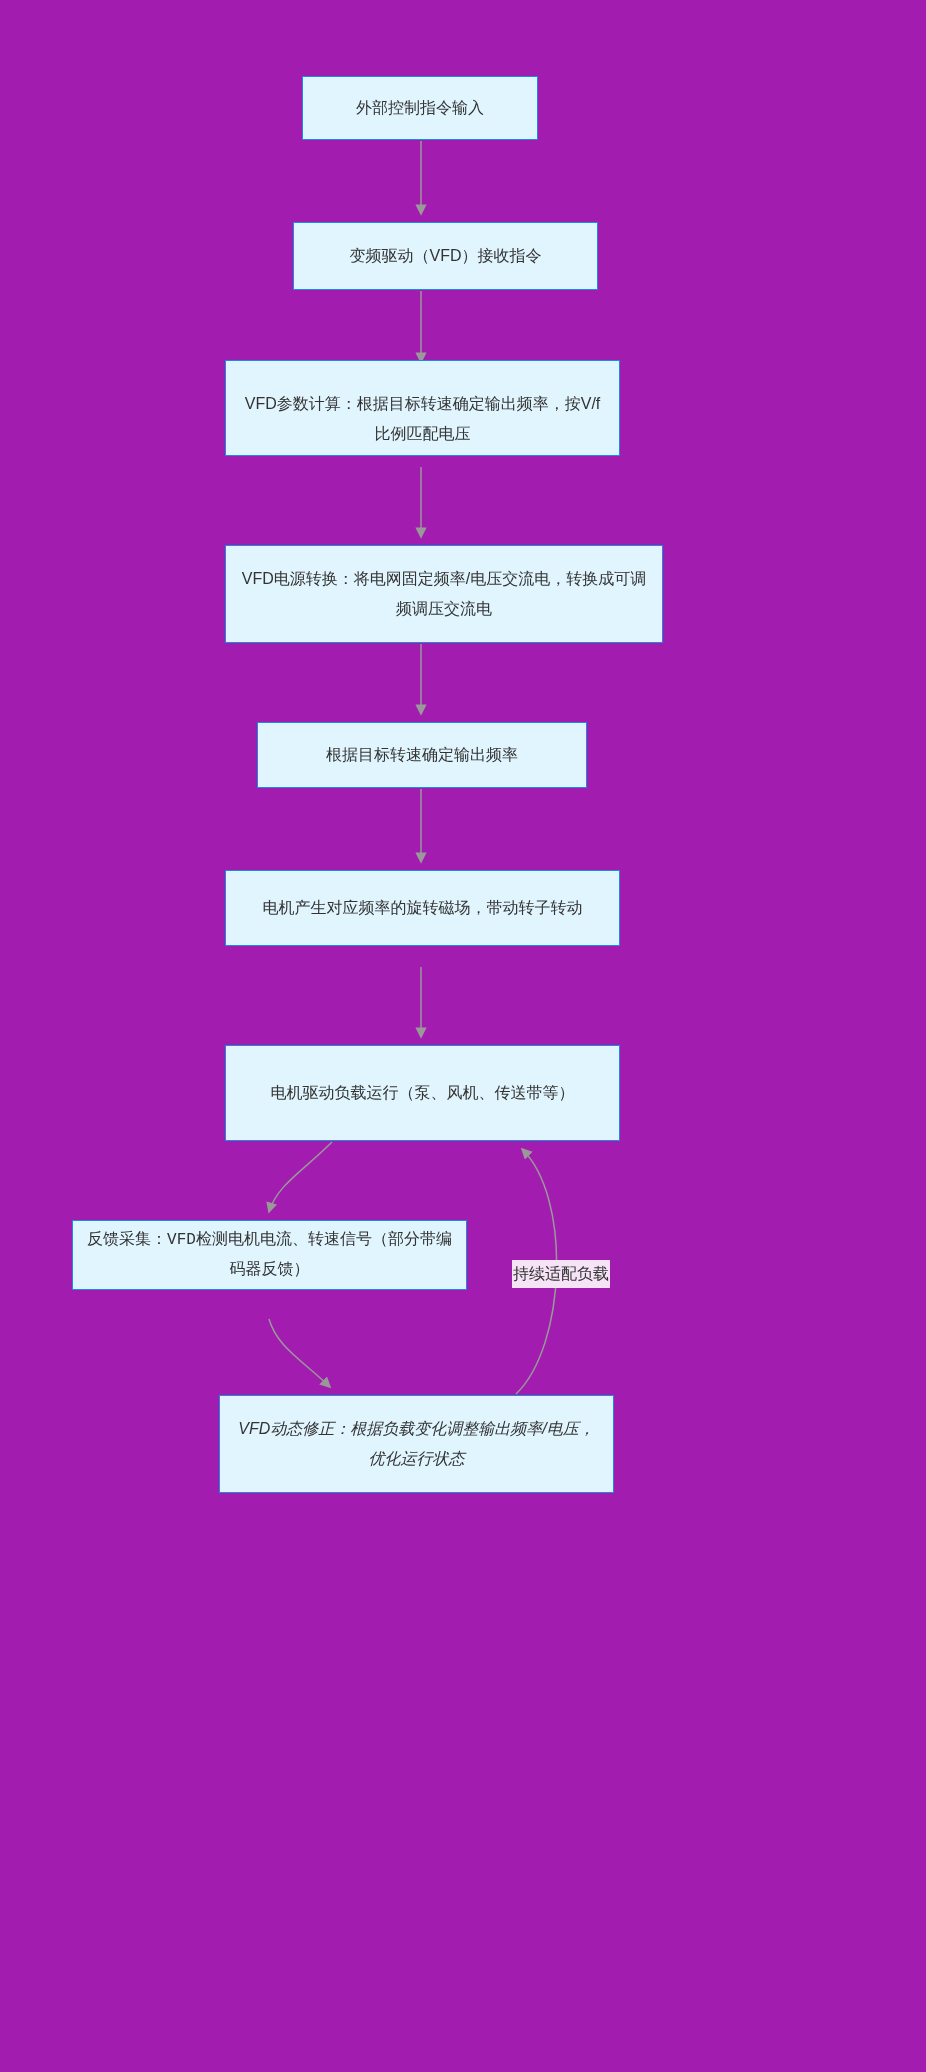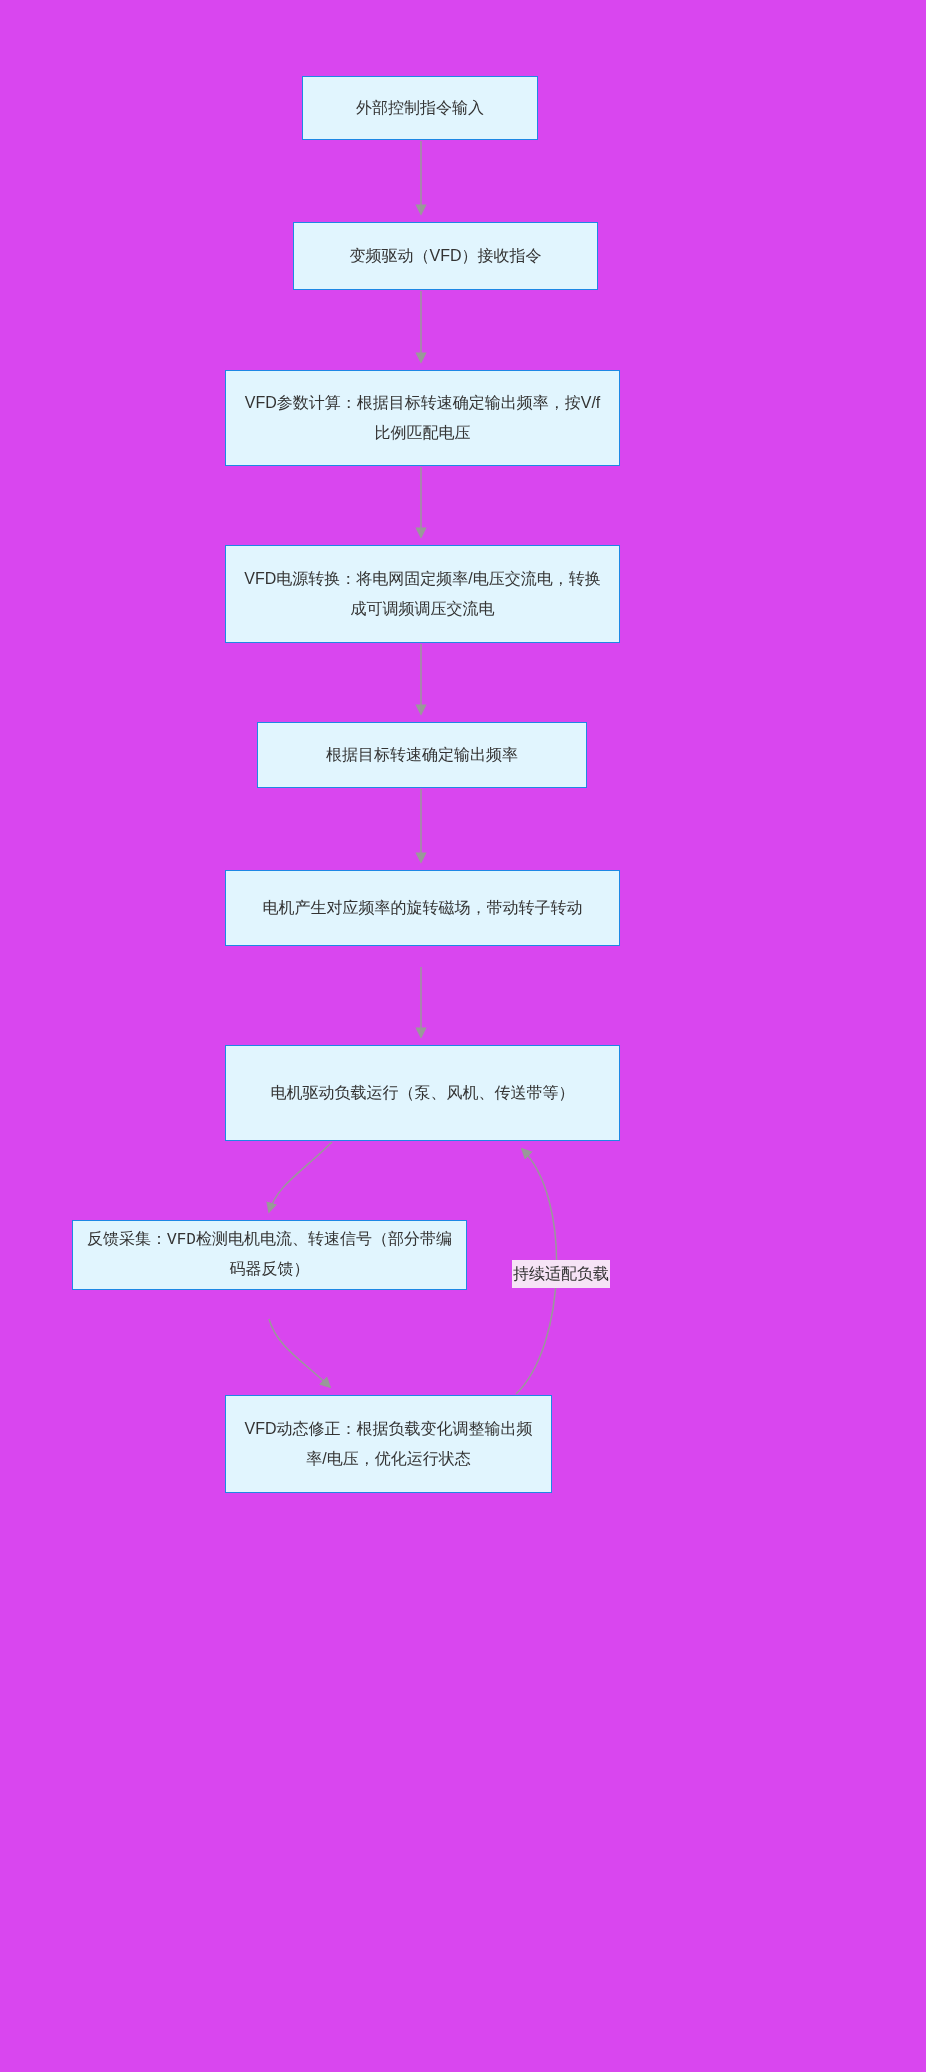--- a/index.html
+++ b/index.html
@@ -11,21 +11,21 @@
   }
   * { box-sizing: border-box; margin: 0; padding: 0; }
   body {
     background: #ffffff;
     font-family: "Liberation Sans", "DejaVu Sans", sans-serif;
   }
   .canvas {
     position: relative;
     width: 926px;
     height: 2072px;
-    background: #d946ef;
+    background: #a21caf;
     overflow: hidden;
   }
   svg.edges {
     position: absolute;
     left: 0; top: 0;
     width: 926px; height: 2072px;
   }
   .node {
     position: absolute;
     display: flex;
@@ -34,27 +34,27 @@
     text-align: center;
     background: var(--node-fill);
     border: 1px solid var(--node-border);
     color: var(--text-color);
     font-size: 16px;
     line-height: 30px;
     padding: 6px 14px;
   }
   .n1 { left: 302px; top: 76px;  width: 236px; height: 64px; }
   .n2 { left: 270px; top: 222px; width: 305px; height: 68px; margin-left: 23px; }
-  .n3 { left: 225px; top: 370px; width: 395px; height: 96px; }
-  .n4 { left: 225px; top: 545px; width: 395px; height: 98px; padding-left: 14px; }
+  .n3 { left: 225px; top: 360px; width: 395px; height: 96px; align-items: flex-end; }
+  .n4 { left: 225px; top: 545px; width: 438px; height: 98px; padding-left: 14px; }
   .n5 { left: 257px; top: 722px; width: 330px; height: 66px; }
   .n6 { left: 225px; top: 870px; width: 395px; height: 76px; }
   .n7 { left: 225px; top: 1045px; width: 395px; height: 96px; }
   .n8 { left: 72px;  top: 1220px; width: 395px; height: 70px; font-family: Liberation Mono, monospace; }
-  .n9 { left: 225px; top: 1395px; width: 327px; height: 98px; }
+  .n9 { left: 219px; top: 1395px; width: 395px; height: 98px; font-style: italic; }
   .edge-label {
     position: absolute;
     left: 512px;
     top: 1260px;
     background: var(--edge-label-bg);
     color: var(--text-color);
     font-size: 16px;
     line-height: 22px;
     padding: 3px 1px;
     white-space: nowrap;

